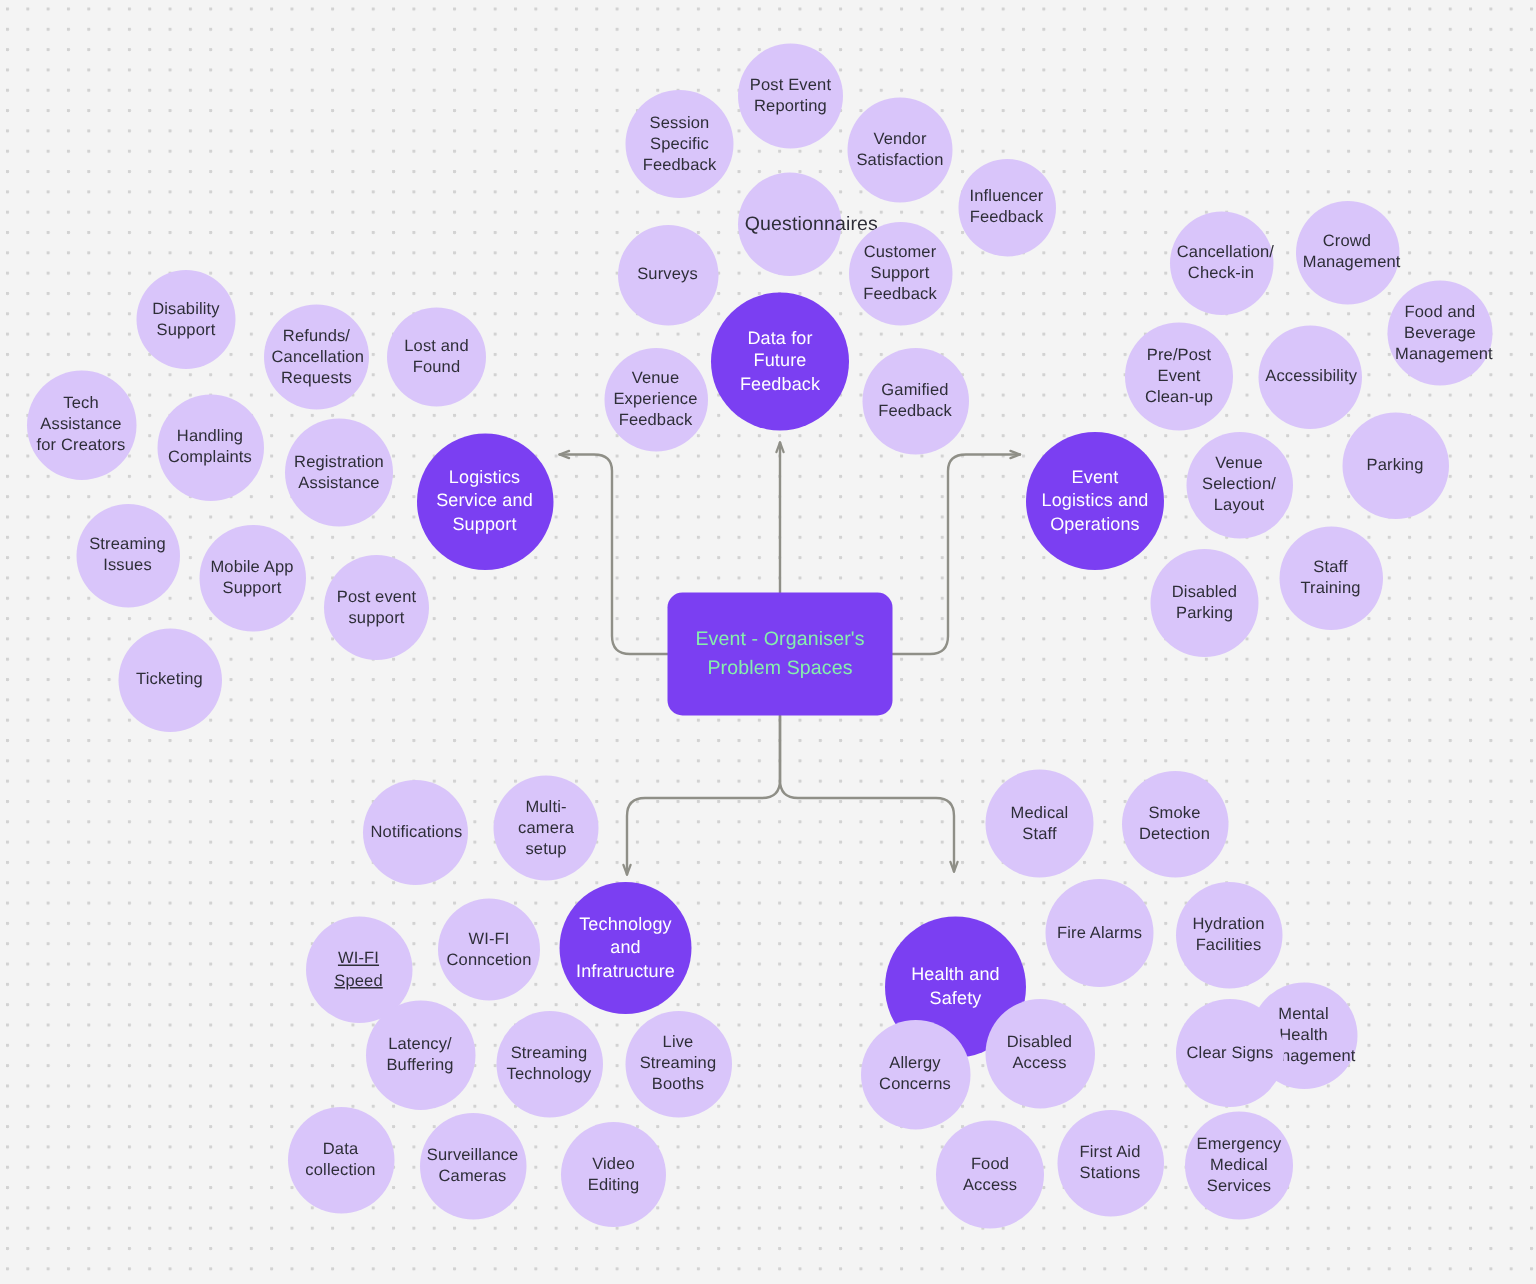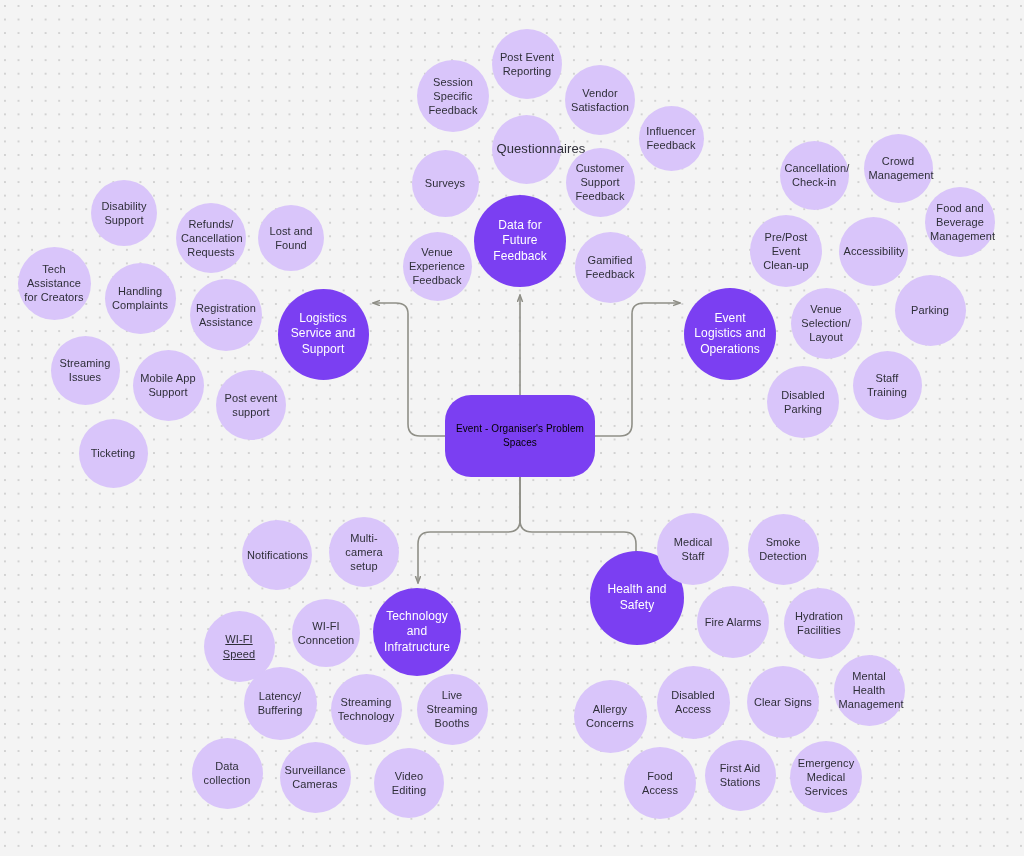--- a/index.html
+++ b/index.html
@@ -56,24 +56,24 @@
   .leaf.small-text .node-label {
     font-size: 13px;
   }
   .hub {
     border-radius: 50%;
     background: #7b3ff2;
     color: #ffffff;
     font-size: 12px;
   }
   .root {
-    border-radius: 26px;
+    border-radius: 10px;
     background: #7b3ff2;
-    color: #000000;
-    font-size: 10px;
+    color: #86efac;
+    font-size: 13px;
   }
   .root .node-label {
     line-height: 1.45;
   }
 </style>
 </head>
 <body>
 
 <div id="canvas">
 
@@ -101,21 +101,21 @@
       </div>
       <div class="node hub" style="left: 277.5px; top: 288.5px; width: 91px; height: 91px;">
         <span class="node-label">Logistics Service and Support</span>
       </div>
       <div class="node hub" style="left: 684px; top: 288px; width: 92px; height: 92px;">
         <span class="node-label">Event Logistics and Operations</span>
       </div>
       <div class="node hub" style="left: 373px; top: 588px; width: 88px; height: 88px;">
         <span class="node-label">Technology and Infratructure</span>
       </div>
-      <div class="node hub" style="left: 590px; top: 551px; width: 94px; height: 94px;">
+      <div class="node hub" style="left: 590px; top: 611px; width: 94px; height: 94px;">
         <span class="node-label">Health and Safety</span>
       </div>
       <div class="node leaf" style="left: 492px; top: 29px; width: 70px; height: 70px;">
         <span class="node-label">Post Event Reporting</span>
       </div>
       <div class="node leaf" style="left: 417px; top: 60px; width: 72px; height: 72px;">
         <span class="node-label">Session Specific Feedback</span>
       </div>
       <div class="node leaf" style="left: 565px; top: 65px; width: 70px; height: 70px;">
         <span class="node-label">Vendor Satisfaction</span>
@@ -239,21 +239,21 @@
       </div>
       <div class="node leaf" style="left: 833.5px; top: 654.5px; width: 71px; height: 71px;">
         <span class="node-label">Mental Health Management</span>
       </div>
       <div class="node leaf" style="left: 573.5px; top: 679.5px; width: 73px; height: 73px;">
         <span class="node-label">Allergy Concerns</span>
       </div>
       <div class="node leaf" style="left: 656.5px; top: 665.5px; width: 73px; height: 73px; justify-content: flex-end;">
         <span class="node-label">Disabled Access</span>
       </div>
-      <div class="node leaf" style="left: 747px; top: 666px; width: 72px; height: 72px;">
+      <div class="node leaf" style="left: 784px; top: 666px; width: 72px; height: 72px;">
         <span class="node-label">Clear Signs</span>
       </div>
       <div class="node leaf" style="left: 624px; top: 747px; width: 72px; height: 72px;">
         <span class="node-label">Food Access</span>
       </div>
       <div class="node leaf" style="left: 704.5px; top: 739.5px; width: 71px; height: 71px;">
         <span class="node-label">First Aid Stations</span>
       </div>
       <div class="node leaf" style="left: 790px; top: 741px; width: 72px; height: 72px;">
         <span class="node-label">Emergency Medical Services</span>

